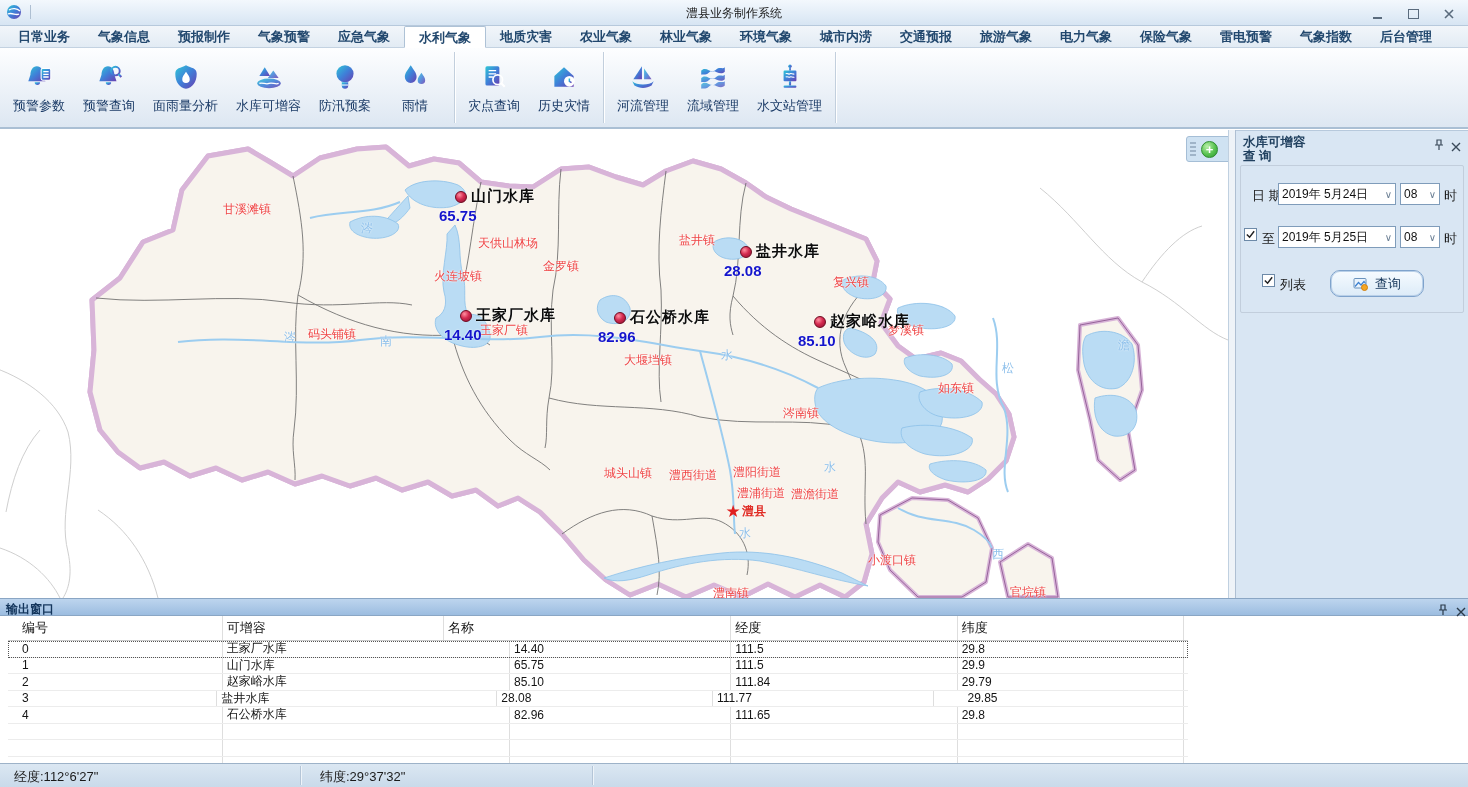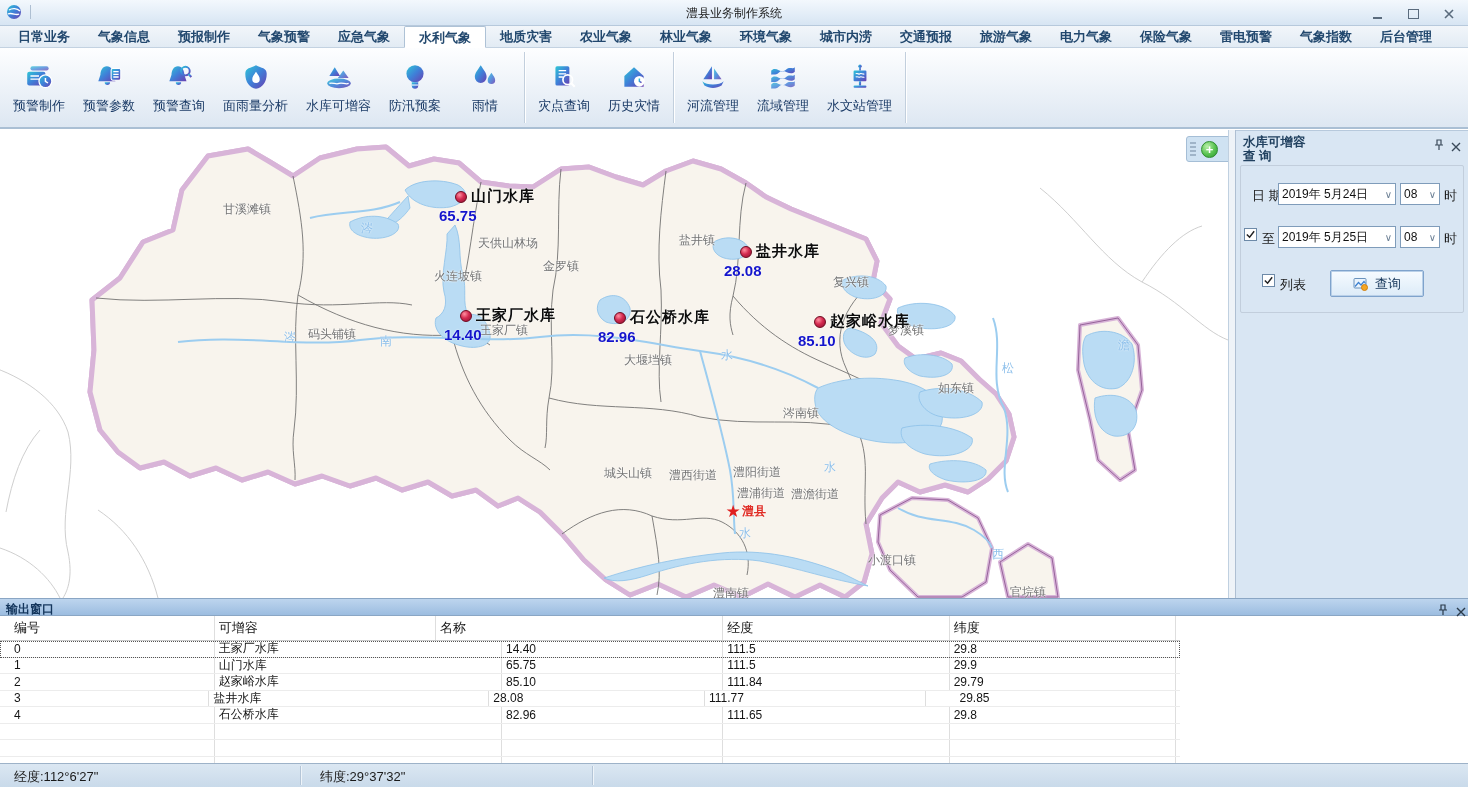--- a/index.html
+++ b/index.html
@@ -30,21 +30,21 @@
     display:flex;align-items:stretch;padding-left:4px;box-sizing:border-box;}
   .tb-btn{display:flex;flex-direction:column;align-items:center;justify-content:center;
     padding:4px 9px 2px;min-width:52px;}
   .tb-ico{width:30px;height:30px;display:block;margin-bottom:5px;}
   .tb-ico svg{width:30px;height:30px;display:block;}
   .tb-lbl{font-size:13px;color:#1a3a66;white-space:nowrap;}
   .tb-sep{width:1px;background:#c2cfdd;margin:4px 4px;box-shadow:1px 0 0 #fff;}
   
   .map{position:absolute;left:0;top:130px;width:1228px;height:468px;background:#fff;overflow:hidden;}
   .map svg.base{position:absolute;left:0;top:0;}
-  .town{position:absolute;transform:translate(-50%,-50%);font-size:12px;color:#737373;
+  .town{position:absolute;transform:translate(-50%,-50%);font-size:12px;color:#ef4444;
     white-space:nowrap;text-shadow:0 0 2px #fff,0 0 2px #fff;}
   .riverlbl{position:absolute;transform:translate(-50%,-50%);font-size:12px;color:#8cbfeb;
     white-space:nowrap;text-shadow:0 0 2px #fff;}
   .res{position:absolute;}
   .res .dot{position:absolute;left:-6px;top:-6px;width:12px;height:12px;border-radius:50%;
     background:radial-gradient(circle at 35% 30%,#ff8fa0,#d42a50 45%,#8c0f2e);
     border:1px solid #70091f;box-sizing:border-box;}
   .res .rname{position:absolute;left:10px;top:-10px;font-family:"DejaVu Serif",serif;
     font-weight:bold;font-size:15px;color:#0d0d0d;white-space:nowrap;letter-spacing:1px;
     text-shadow:0 0 2px #fff;}
@@ -73,33 +73,33 @@
     border:1px solid #c2cedc;border-radius:2px;}
   .rp-lbl{position:absolute;font-size:13px;color:#1c1c1c;white-space:nowrap;}
   .select{position:absolute;height:22px;background:#fff;border:1px solid #7f9cba;
     box-sizing:border-box;font-size:12px;color:#111;display:flex;align-items:center;
     padding-left:3px;white-space:nowrap;overflow:hidden;}
   .select .chev{margin-left:auto;padding:0 3px;color:#6b7f94;font-size:10px;}
   .cbx{position:absolute;width:13px;height:13px;background:#fff;border:1px solid #6d8aa8;
     box-sizing:border-box;}
   .cbx svg{width:11px;height:11px;display:block;margin:0 auto;}
   .query-btn{position:absolute;left:94px;top:139px;width:92px;height:25px;
-    background:linear-gradient(#f6fbff,#dcebf8);border:1px solid #7fa3cc;border-radius:2px;
+    background:linear-gradient(#f6fbff,#dcebf8);border:1px solid #7fa3cc;border-radius:10px;
     box-shadow:0 0 0 1px #b9d0e8 inset;display:flex;align-items:center;justify-content:center;
     font-size:13px;color:#16365a;}
   .query-btn svg{width:16px;height:16px;margin-right:6px;}
   
   .outwin{position:absolute;left:0;top:598px;width:1468px;height:165px;background:#fff;}
   .ow-title{position:absolute;left:0;top:0;width:100%;height:18px;
     background:linear-gradient(#bdd5ee,#9cbde0);border-top:1px solid #8aa6c4;
     border-bottom:1px solid #8aa6c4;box-sizing:border-box;}
   .ow-title .txt{position:absolute;left:6px;top:2px;font-size:12px;font-weight:600;color:#14365c;}
   .ow-pin{position:absolute;left:1437px;top:3px;width:12px;height:12px;}
   .ow-close{position:absolute;left:1456px;top:4px;width:10px;height:10px;}
-  .ow-table{position:absolute;left:0;top:18px;width:1180px;height:147px;font-size:12px;color:#141414;border-radius:16px;}
+  .ow-table{position:absolute;left:8px;top:18px;width:1180px;height:147px;font-size:12px;color:#141414;border-radius:16px;}
   .trh,.tr{display:flex;}
   .trh{height:24px;border-bottom:1px solid #c9c9c9;}
   .trh .cell{font-size:13px;display:flex;align-items:center;}
   .tr{height:15.5px;border-bottom:1px solid #ececec;}
   .cell{box-sizing:border-box;border-right:1px solid #dedede;padding-left:4px;
     display:flex;align-items:center;overflow:hidden;white-space:nowrap;}
   .cell.c0{padding-left:14px;}
   .cell.fill{border-right:none;flex:1;}
   .tr.sel{outline:1px dotted #555;outline-offset:-1px;}
   
@@ -155,32 +155,20 @@
     <div class="menu-item">交通预报</div>
     <div class="menu-item">旅游气象</div>
     <div class="menu-item">电力气象</div>
     <div class="menu-item">保险气象</div>
     <div class="menu-item">雷电预警</div>
     <div class="menu-item">气象指数</div>
     <div class="menu-item">后台管理</div>
   </div>
 
 <div class="toolbar">
-    <div class="tb-btn">
-      <span class="tb-ico">
-        <svg viewBox="0 0 28 28">
-          <rect x="3" y="9" width="17" height="13" rx="2" fill="url(#tg)"></rect>
-          <rect x="6" y="4" width="17" height="4" rx="2" fill="url(#tg)" opacity=".75"></rect>
-          <path d="M6,13 h8 M6,16 h8" stroke="#fff" stroke-width="1.3"></path>
-          <circle cx="20" cy="18" r="6" fill="url(#tg)" stroke="#fff" stroke-width="1.2"></circle>
-          <path d="M20,15 v3 l2.4,1.6" stroke="#fff" stroke-width="1.4" fill="none"></path>
-        </svg>
-      </span>
-      <span class="tb-lbl">预警制作</span>
-    </div>
     <div class="tb-btn">
       <span class="tb-ico">
         <svg viewBox="0 0 28 28">
           <path d="M12,4 C8,4 6,8 6,12 L4,18 L20,18 L18,12 C18,8 16,4 12,4 Z" fill="url(#tg)"></path>
           <path d="M10,19 a2.5,2.5 0 0,0 5,0 Z" fill="url(#tg)"></path>
           <rect x="16" y="6" width="9" height="11" rx="1.5" fill="url(#tg)" stroke="#fff" stroke-width="1"></rect>
           <path d="M18,9 h5 M18,11.5 h5 M18,14 h5" stroke="#fff" stroke-width="1.2"></path>
         </svg>
       </span>
       <span class="tb-lbl">预警参数</span>

